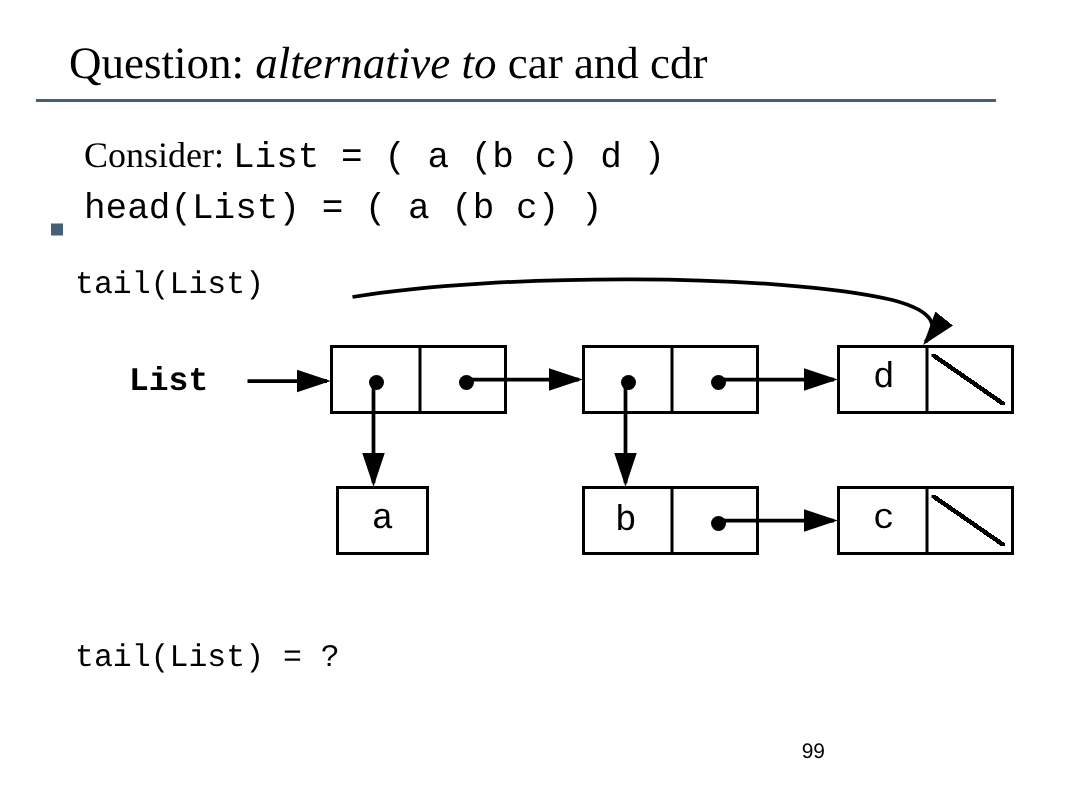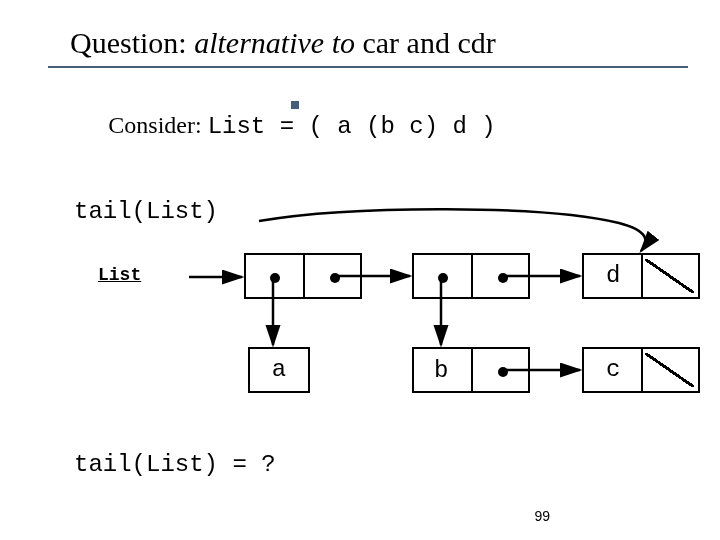--- a/index.html
+++ b/index.html
@@ -8,66 +8,65 @@
     width: 720px;
     height: 540px;
     background: #fff;
     font-family: "Times New Roman", Times, serif;
     color: #000;
   }
   .slide {
     position: relative;
     width: 576px;
     height: 540px;
-    padding: 18px 30px 0 40px;
+    padding: 18px 30px 0 16px;
     box-sizing: border-box;
     border-radius: 21px;
   }
   .title {
     font-size: 30px;
     margin: 8px 0 6px 30px;
   }
   .title .q { font-style: normal; }
   .title .alt { font-style: italic; }
   .underline {
     height: 2px;
     background: #435f79;
     margin: 0 0 20px 8px;
     width: 640px;
   }
   .bullet-row {
     display: flex;
-    align-items: center;
+    align-items: flex-end;
     margin-left: 18px;
-    flex-direction: column;
   }
   .bullet {
     width: 8px; height: 8px; background: #435f79;
     margin-top: 13px; margin-right: 14px; flex: 0 0 auto;
   }
   .intro { font-size: 24px; line-height: 1.35; }
   .intro .mono { font-family: "Courier New", monospace; }
   .tail-label, .head-label {
     font-family: "Courier New", monospace;
-    font-size: 24px;
+    font-size: 21px;
   }
   .tail-label { margin: 22px 0 0 34px; }
   .head-label { margin: 22px 0 0 34px; }
   
   .diagram {
     position: relative;
     height: 200px;
     margin-left: 34px;
     margin-top: 4px;
   }
   .list-label {
     position: absolute;
-    left: 24px; top: 36px;
+    left: 36px; top: 36px;
     font-family: "Courier New", monospace;
-    font-size: 18px; font-weight: bold; text-decoration: underline;
+    font-size: 22px; font-weight: bold;
   }
   .cons, .atom {
     position: absolute;
     border: 2.5px solid #000;
     background: #fff;
     box-sizing: border-box;
   }
   .cons { width: 118px; height: 46px; }
   .cons::before {
     content: "";
@@ -99,40 +98,40 @@
       transparent calc(50% + 1.5px) 100%);
   }
   svg.arrows {
     position: absolute; inset: 0;
     width: 100%; height: 100%;
     overflow: visible;
     pointer-events: none;
   }
   .pagenum {
     position: absolute;
-    right: 26px; bottom: 16px;
+    right: 26px; bottom: 32px;
     font-family: Arial, sans-serif;
     font-size: 14px;
   }
 </style>
 </head>
 <body>
 
 <div class="slide">
 
   <div class="title">
     <span class="q">Question: </span><span class="alt">alternative to</span><span> car and cdr</span>
   </div>
   <div class="underline"></div>
 
   <div class="bullet-row">
     <div class="bullet"></div>
     <div class="intro">
       <span>Consider: </span><span class="mono">List = ( a (b c) d )</span><br>
-      <br>
+      <span class="mono">head(List) = ( a (b c) )</span><br>
     </div>
   </div>
 
   <div class="tail-label">tail(List)</div>
 
   <div class="diagram">
     <div class="list-label">List</div>
 
     <div class="cons" style="left:170px; top:24px;">
       <span class="dot" style="left:24px; top:18px;"></span>

